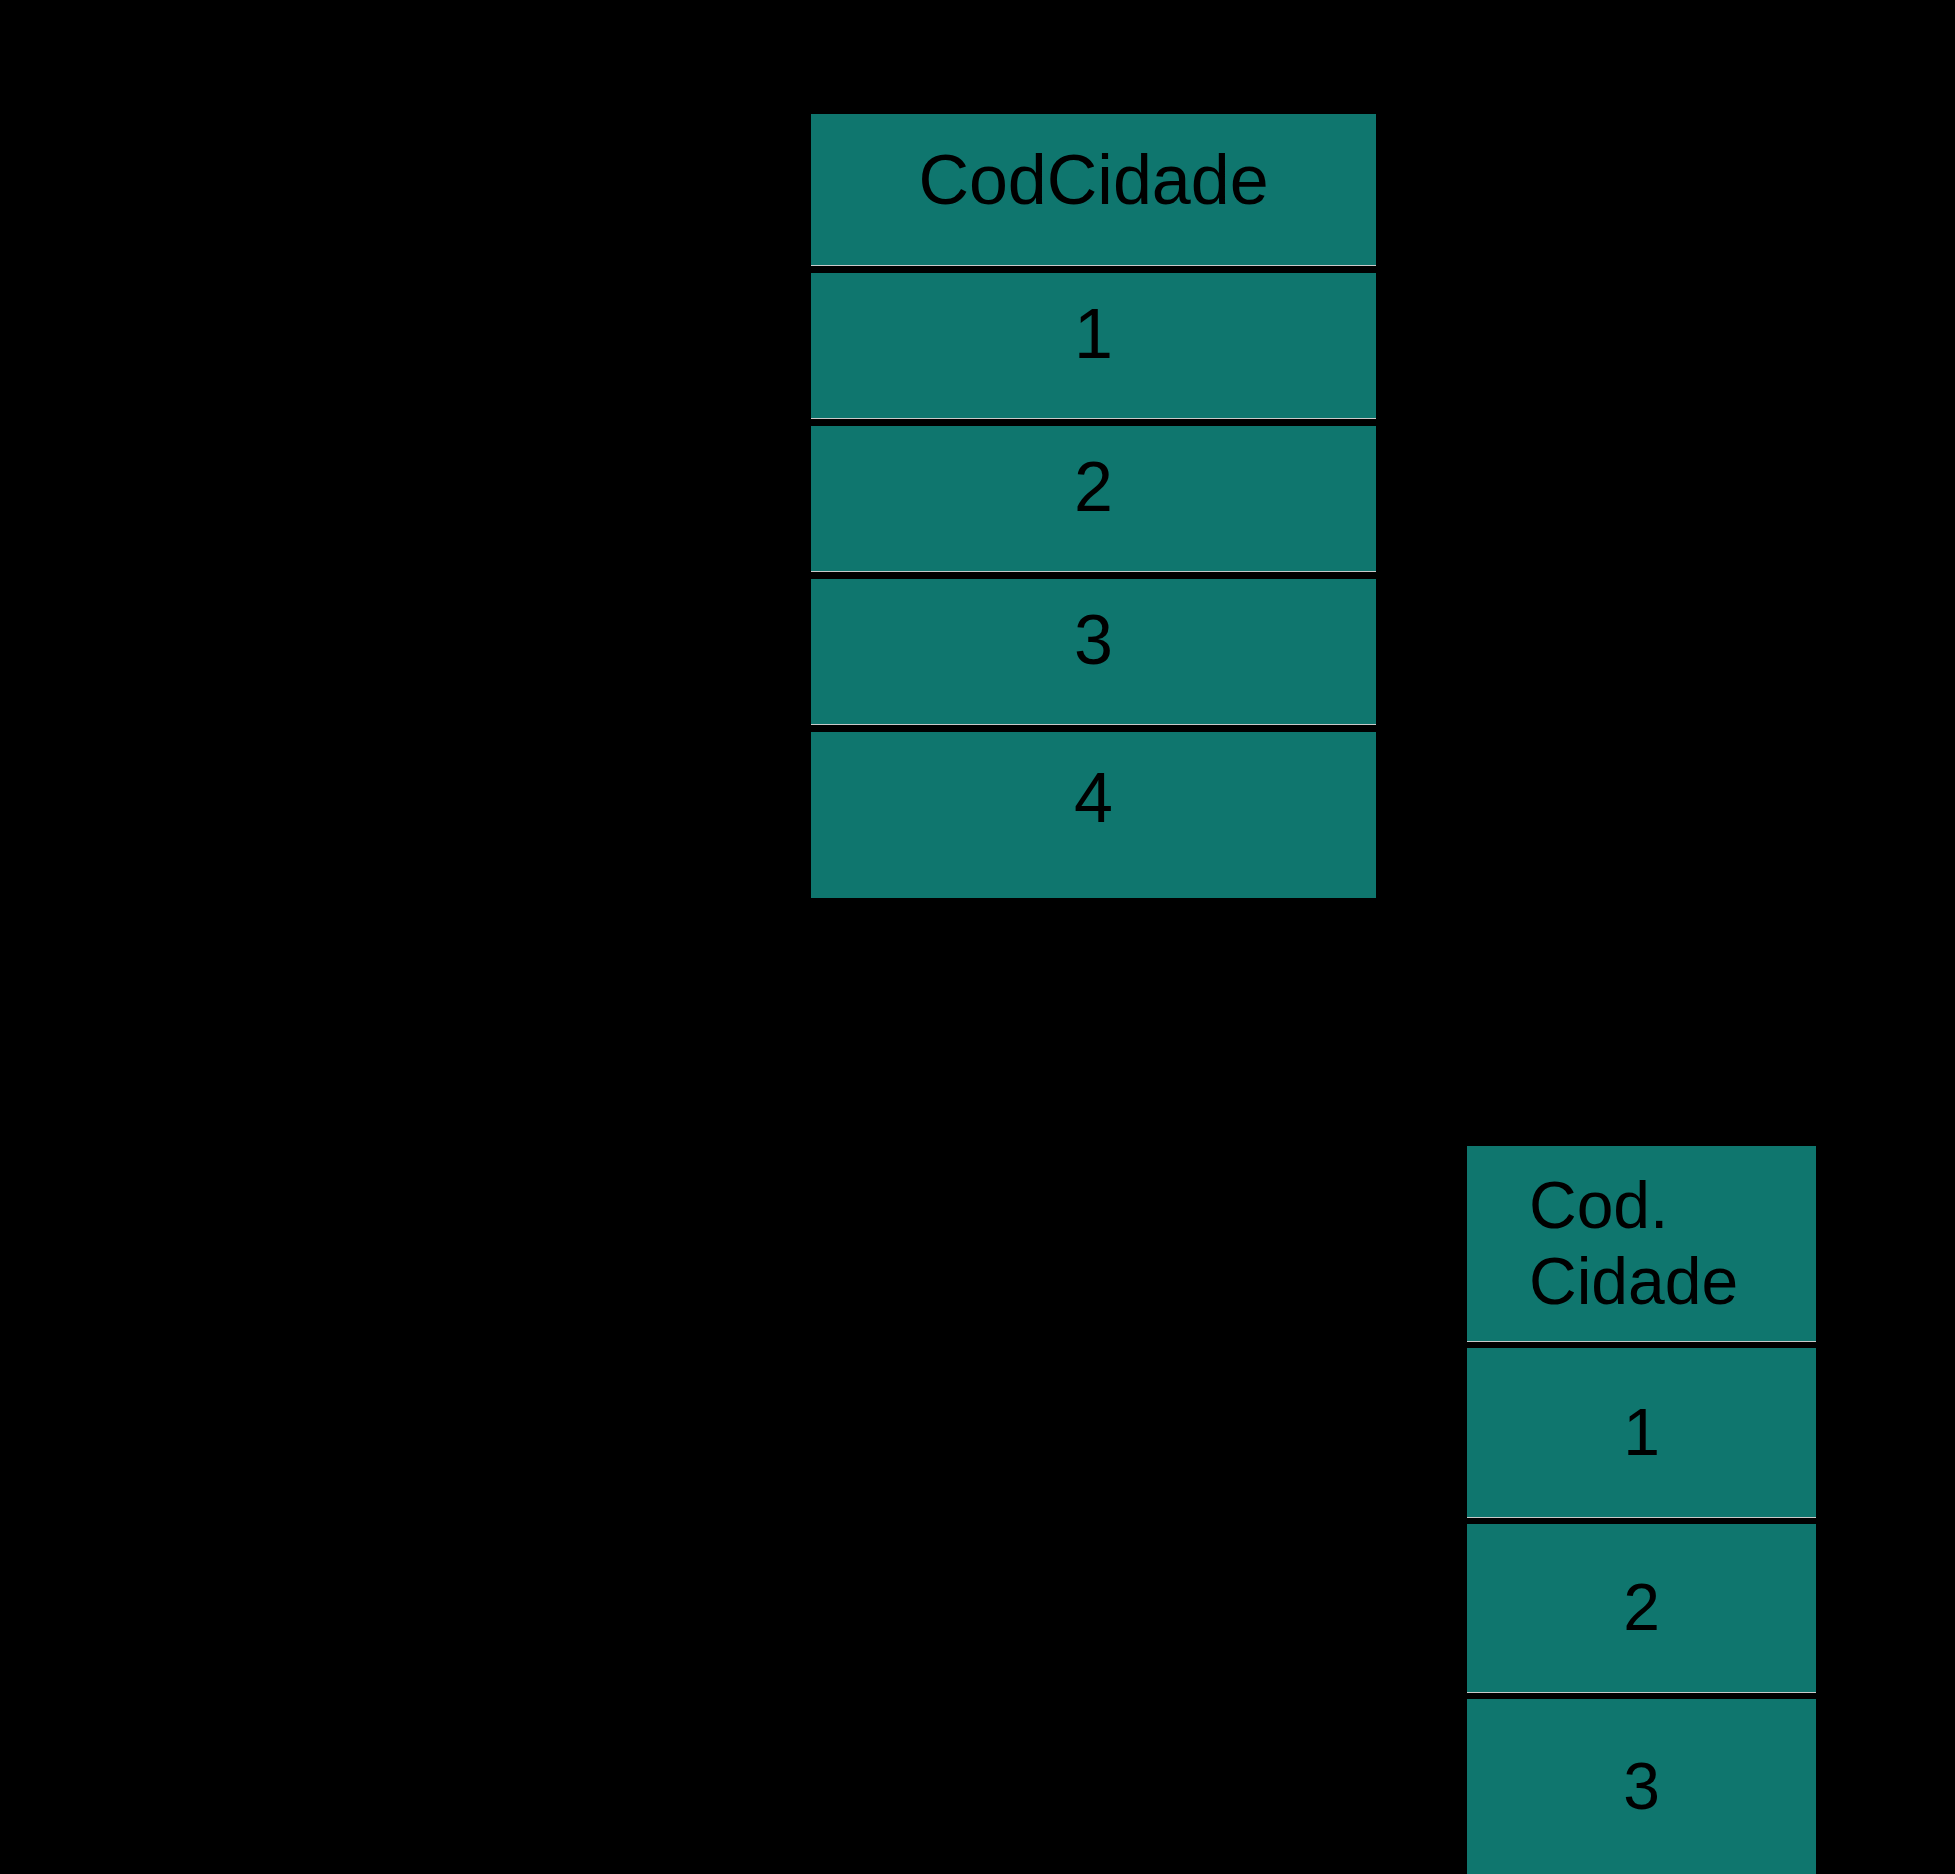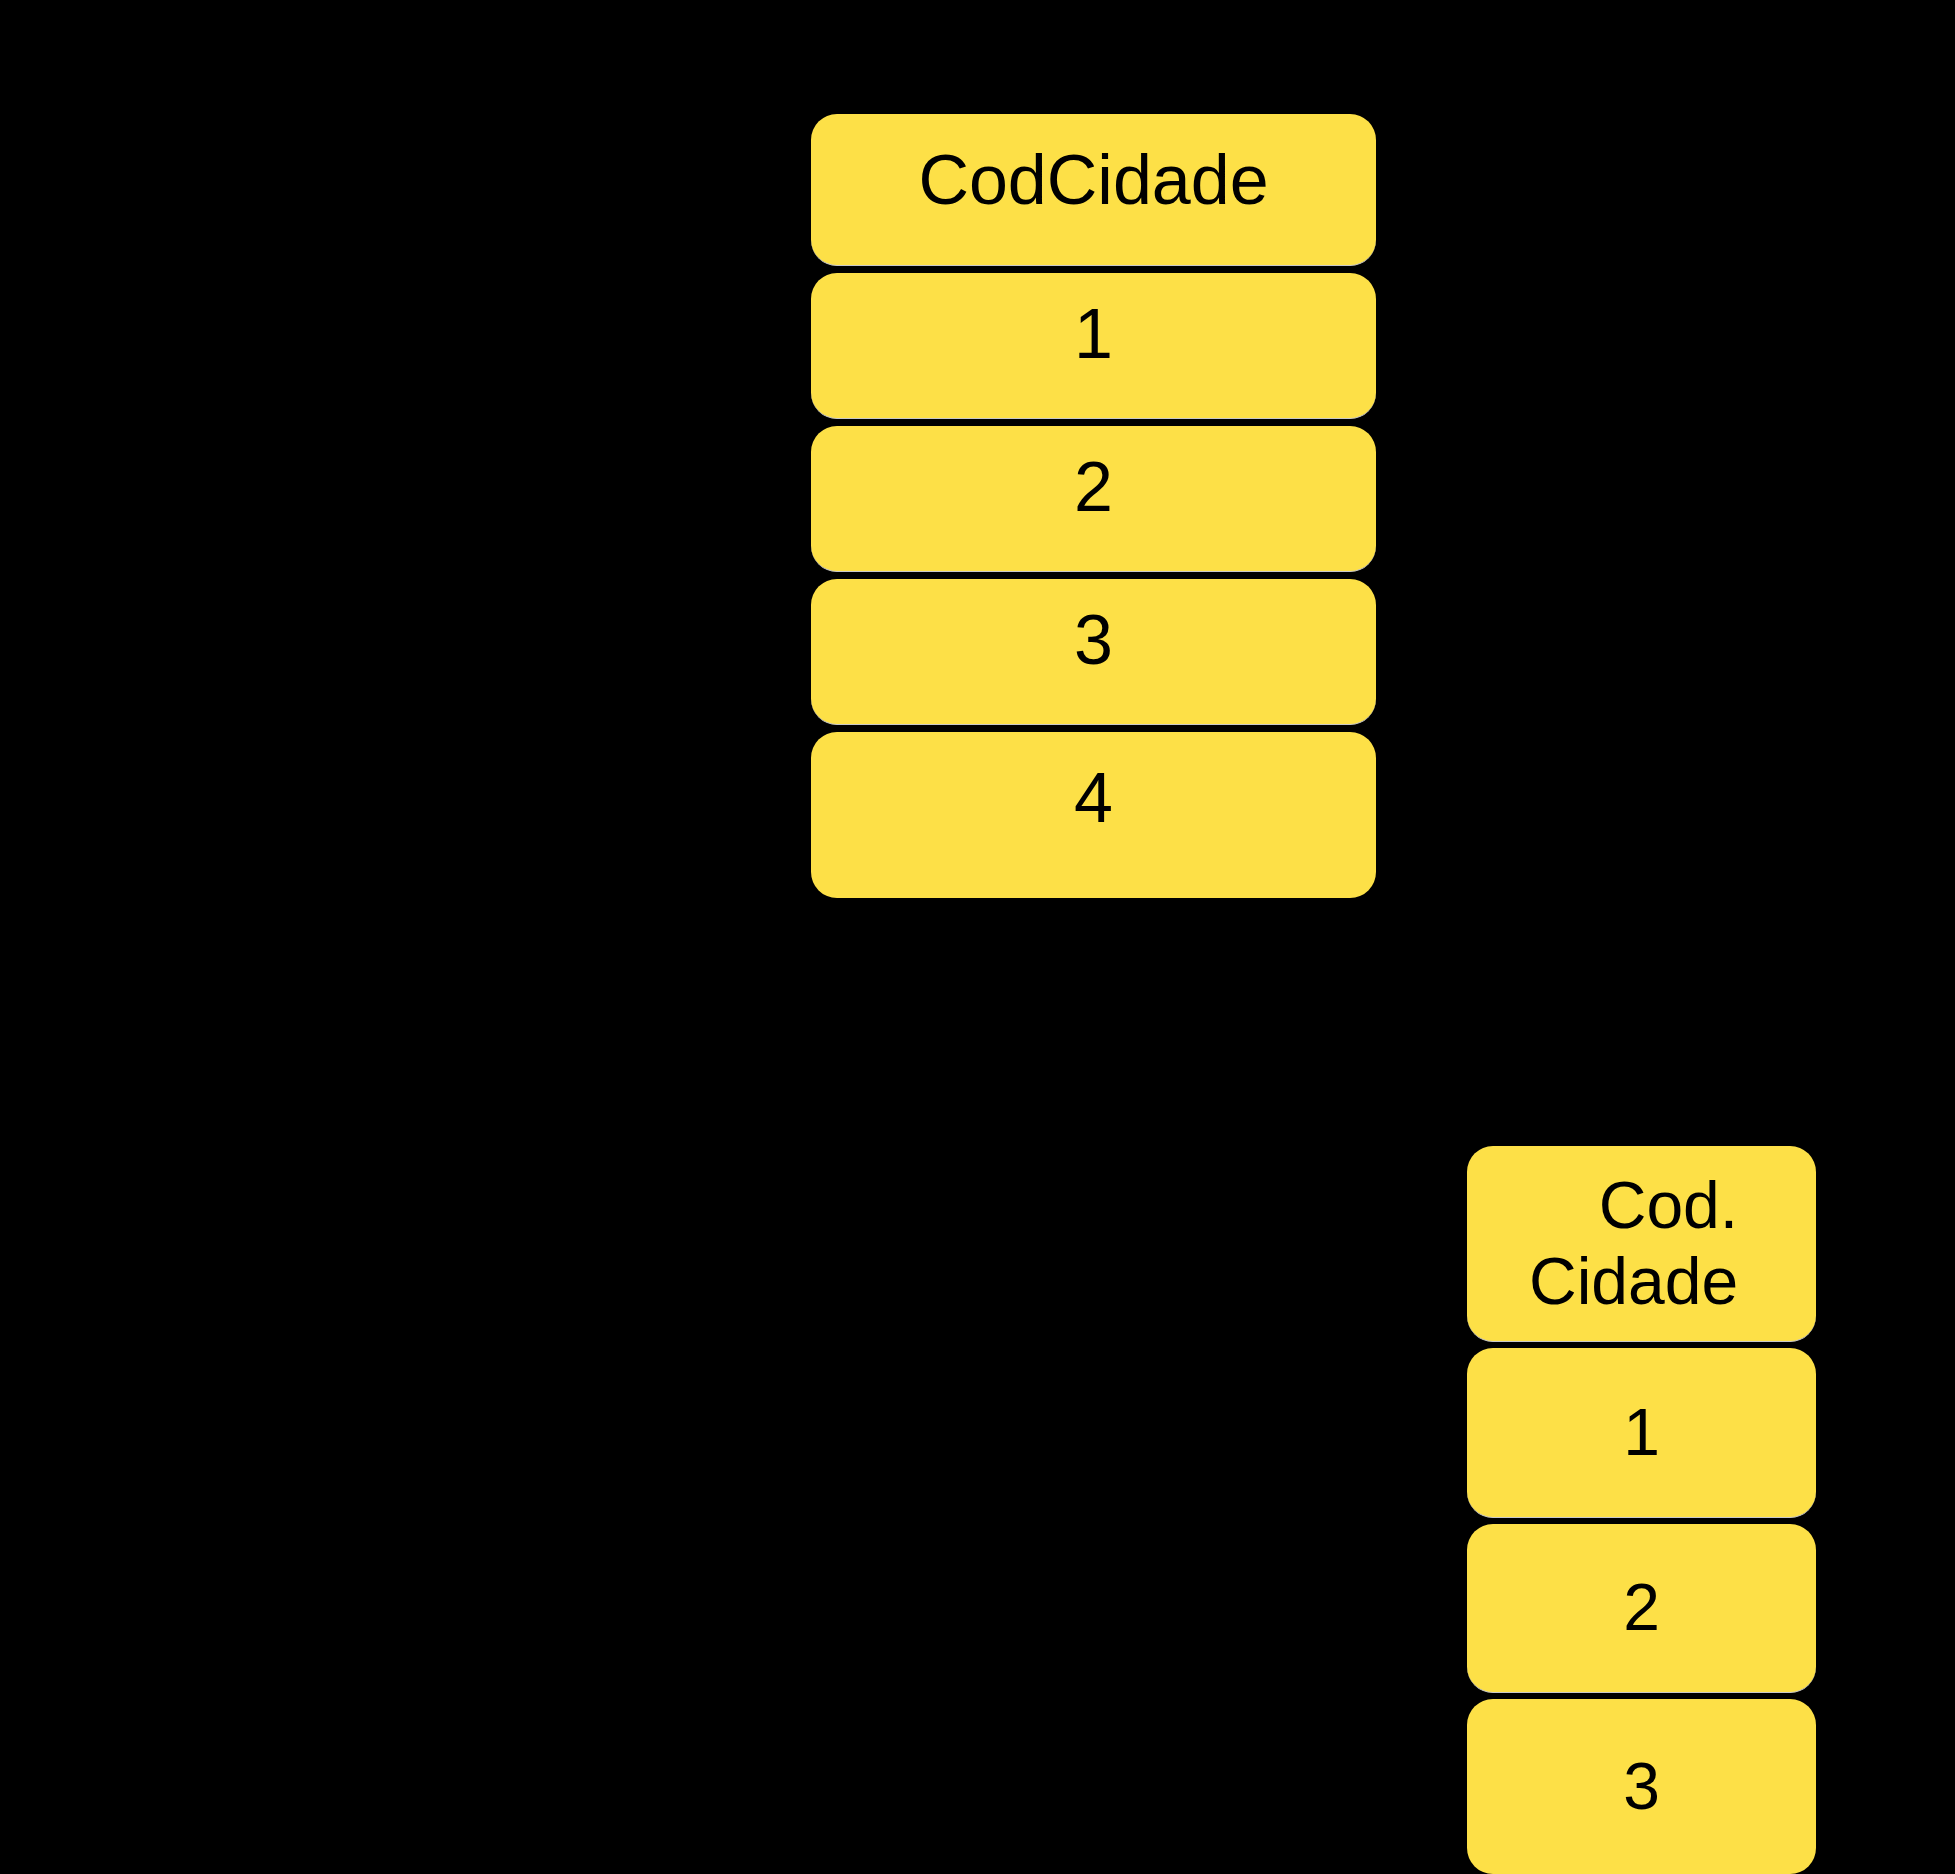--- a/index.html
+++ b/index.html
@@ -18,29 +18,28 @@
 
   
   .db-table {
     position: absolute;
     display: flex;
     flex-direction: column;
     box-sizing: border-box;
   }
   .db-cell {
     box-sizing: border-box;
-    background: #fde047;
+    background: #0f766e;
     color: #000000;
     border-bottom: 1.8px solid #c9c9c9;
     display: flex;
     align-items: center;
     justify-content: center;
     overflow: hidden;
     white-space: pre-line;
-    border-radius: 26px;
   }
 
   
   #table-codcidade {
     left: 811px;
     top: 114px;
     width: 565px;
     height: 784px;
   }
   #table-codcidade .db-cell {
@@ -72,21 +71,21 @@
   #table-cod-cidade .db-cell {
     height: 177px;
     margin-bottom: 6px;
     font-size: 66px;
     line-height: 1.16;
     text-align: center;
   }
   #table-cod-cidade .db-cell.header-cell {
     height: 205px;
     justify-content: flex-start;
-    text-align: right;
+    text-align: left;
     padding-left: 62px;
     padding-bottom: 1px;
   }
   #table-cod-cidade .db-cell.last-cell {
     margin-bottom: 0;
     border-bottom: none;
     height: 183px;
   }
 </style>
 </head>

